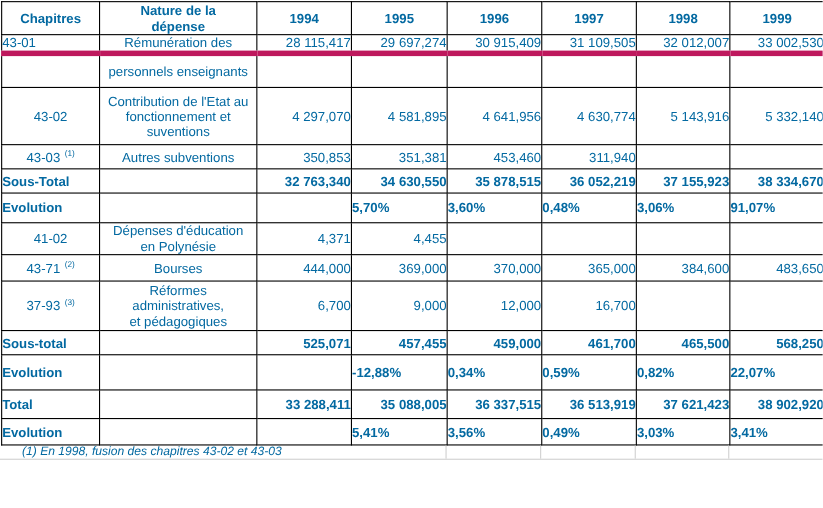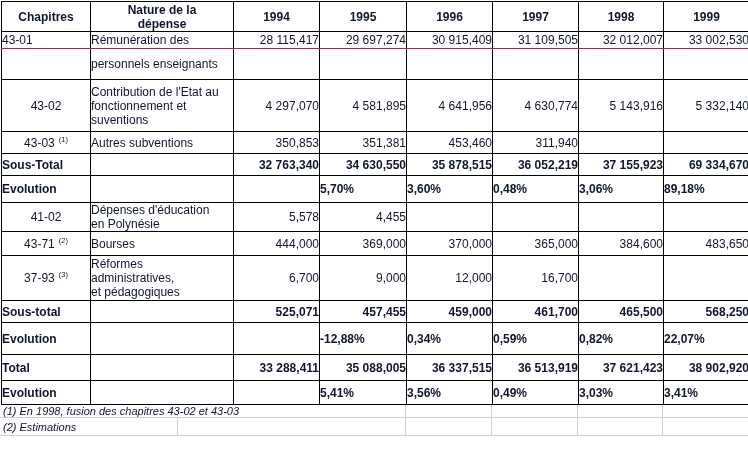--- a/index.html
+++ b/index.html
@@ -1,20 +1,20 @@
 <!DOCTYPE html>
 <html><head>
 <meta charset="utf-8">
 <style>
   html,body { margin:0; padding:0; background:#ffffff; }
   .page {
     position:relative;
     width:748px; height:462px;
     background:#ffffff;
-    color:#0f172a;
+    color:#0369a1;
     font-family:"Liberation Sans", sans-serif;
     overflow:hidden;
     box-sizing:border-box;
   }
   table.main {
     border-collapse:collapse;
     table-layout:fixed;
     width:746px;
     margin:1px 0 0 1px;
   }
@@ -29,41 +29,41 @@
   tr.hdr td {
     font-weight:bold;
     text-align:center;
     vertical-align:middle;
     line-height:14px;
   }
   td.chap { text-align:center; vertical-align:bottom; padding:0 0 3px 3px; }
   td.chap-mid { text-align:left; vertical-align:middle; padding:0 0 0 3px; }
   td.lbl { text-align:left; vertical-align:middle; padding:0 0 0 2px; }
   td.lbl-indent { text-align:left; vertical-align:middle; padding:0 0 0 12px;margin-left:32px; }
-  td.nature { vertical-align:middle; line-height:14px; }
+  td.nature { text-align:center; vertical-align:middle; line-height:14px; }
   td.num { text-align:right; vertical-align:middle; padding-right:12px; }
   td.pct { vertical-align:middle; padding-right:4px; }
   tr.bold td { font-weight:bold; }
   sup.fnref { font-size:7.5px; vertical-align:super; margin-left:4px; line-height:0; }
   
-  tr.sub-top td { border-bottom:1px solid #be185d; }
+  tr.sub-top td { border-bottom:5px solid #be185d; }
   tr.sub-bot td { border-top:1px solid #d0d0d0; }
 
   
   .fn-area { position:relative; width:748px; }
   .fnrow {
     position:relative;
     width:748px;
     box-sizing:border-box;
     border-bottom:1px solid #d0d0d0;
     font-size:11px;
     font-style:italic;
     display:flex;
     align-items:center;
-    padding-left:3px;
+    padding-left:20px;
   }
   .fn1 { height:13px; }
   .fn2 { height:18px; }
   .fn3 { height:15px; border-bottom:none; }
   .vl { position:absolute; top:0; bottom:0; width:1px; background:#d0d0d0; }
 </style>
 </head>
 <body>
 
 <div class="page">
@@ -143,41 +143,41 @@
     </tr>
 
     <tr class="bold" style="height:22px">
       <td class="lbl">Sous-Total</td>
       <td class="nature"></td>
       <td class="num">32 763,340</td>
       <td class="num">34 630,550</td>
       <td class="num">35 878,515</td>
       <td class="num">36 052,219</td>
       <td class="num">37 155,923</td>
-      <td class="num">69 334,670</td>
+      <td class="num">38 334,670</td>
     </tr>
 
     <tr class="bold" style="height:27px">
       <td class="lbl-indent">Evolution</td>
       <td class="nature"></td>
       <td class="pct"></td>
       <td class="pct">5,70%</td>
       <td class="pct">3,60%</td>
       <td class="pct">0,48%</td>
       <td class="pct">3,06%</td>
-      <td class="pct">89,18%</td>
+      <td class="pct">91,07%</td>
     </tr>
 
     <tr style="height:28px">
       <td class="chap">41-02</td>
       <td class="nature">
         <div>Dépenses d'éducation</div>
         <div>en Polynésie</div>
       </td>
-      <td class="num">5,578</td>
+      <td class="num">4,371</td>
       <td class="num">4,455</td>
       <td class="num"></td>
       <td class="num"></td>
       <td class="num"></td>
       <td class="num"></td>
     </tr>
 
 
     <tr style="height:24px">
       <td class="chap"><span>43-71</span><sup class="fnref">(2)</sup></td>
@@ -252,23 +252,15 @@
     </table>
 
   <div class="fn-area">
     <div class="fnrow fn1">
       <span>(1) En 1998, fusion des chapitres 43-02 et 43-03</span>
       <i class="vl" style="left:405px"></i>
       <i class="vl" style="left:491px"></i>
       <i class="vl" style="left:577px"></i>
       <i class="vl" style="left:662px"></i>
     </div>
-    <div class="fnrow fn2">
-      <span>(2) Estimations</span>
-      <i class="vl" style="left:177px"></i>
-      <i class="vl" style="left:405px"></i>
-      <i class="vl" style="left:491px"></i>
-      <i class="vl" style="left:577px"></i>
-      <i class="vl" style="left:662px"></i>
-    </div>
   </div>
 
 </div>
 
 </body></html>

